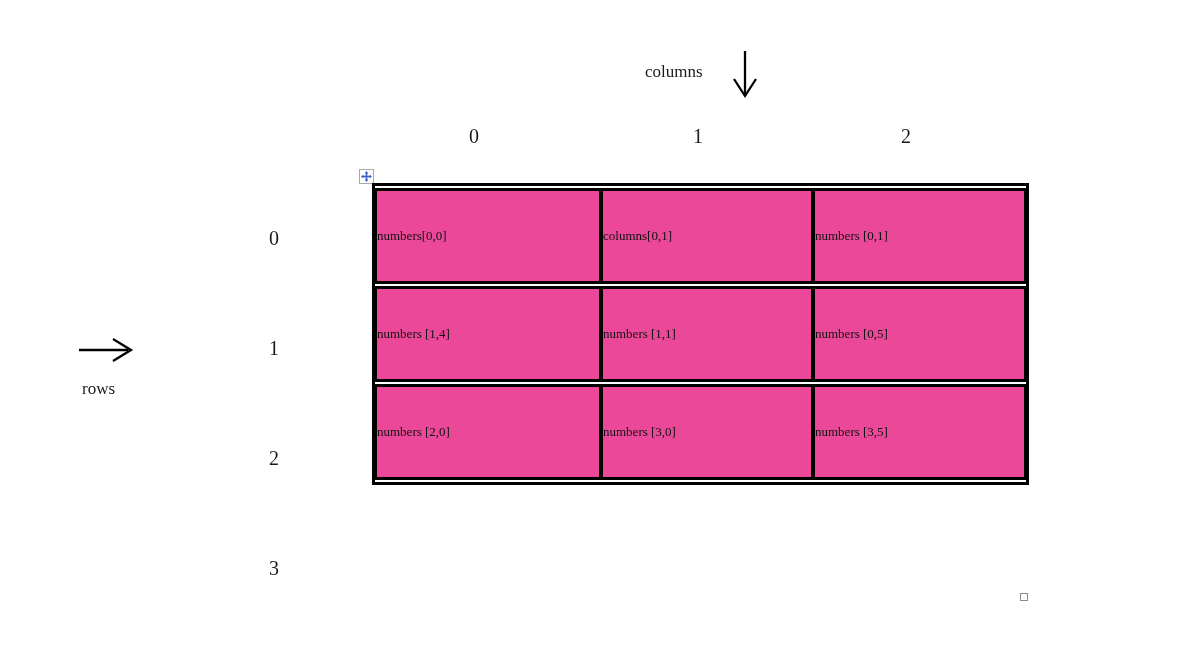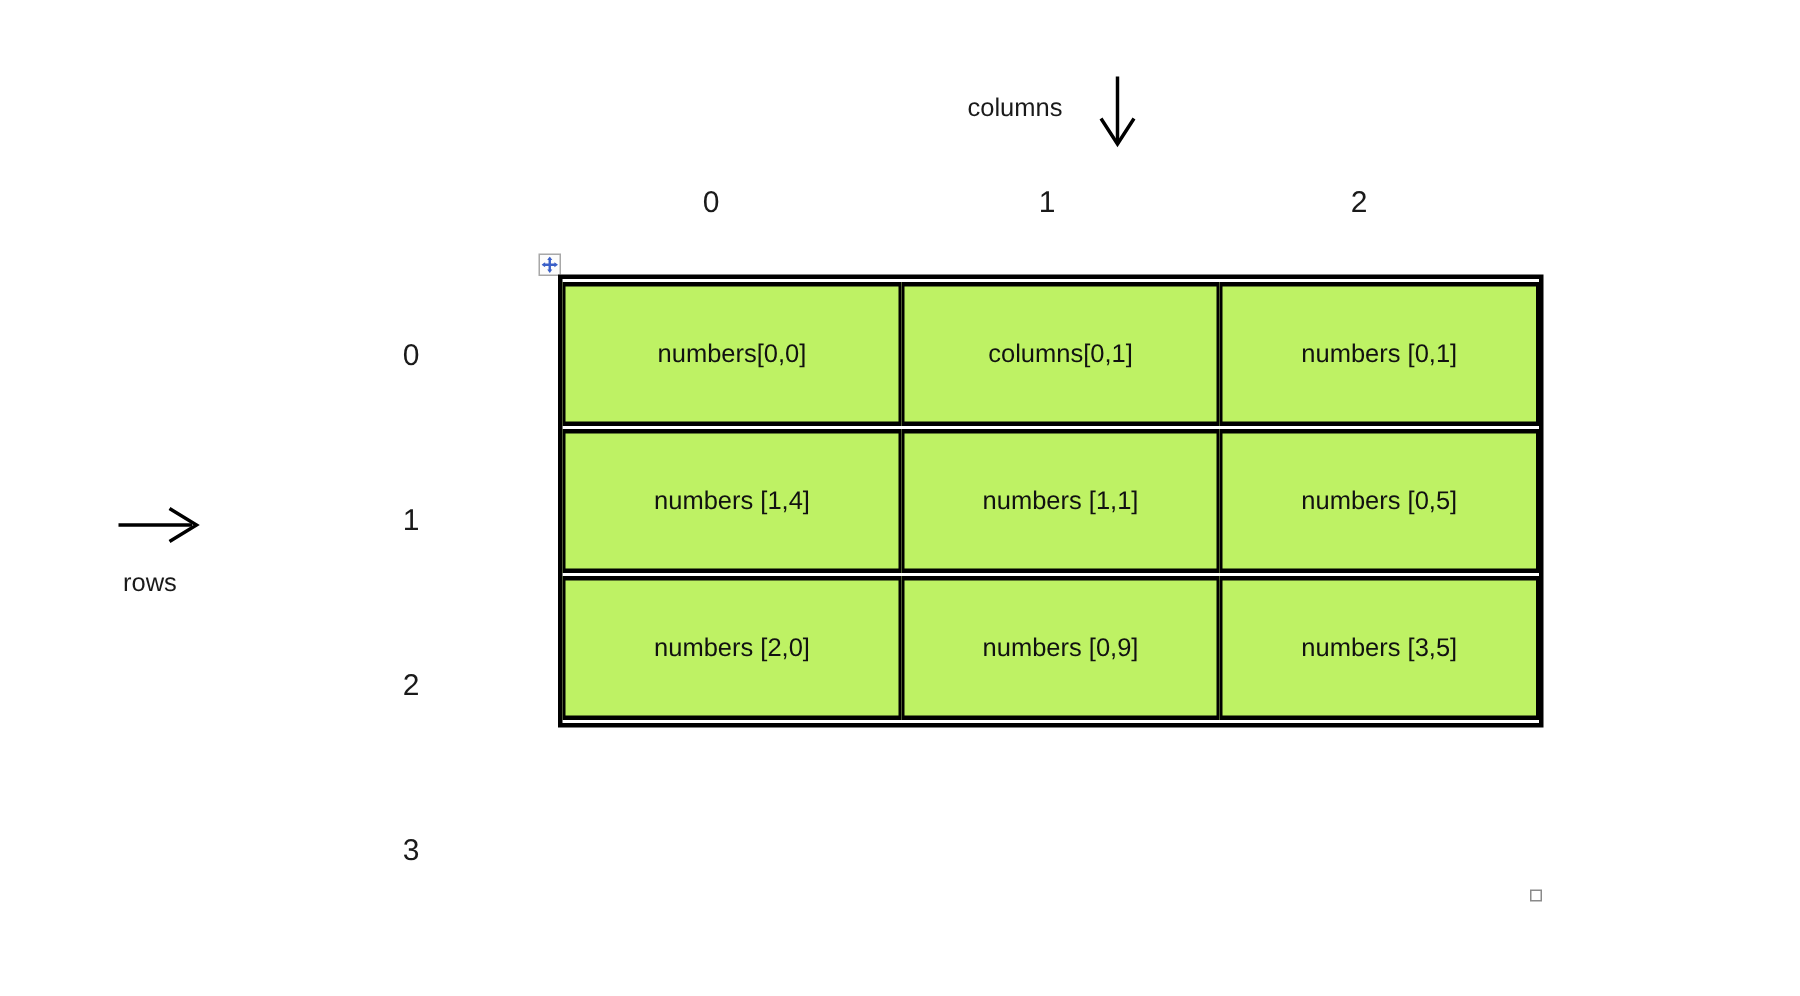--- a/index.html
+++ b/index.html
@@ -2,21 +2,21 @@
 <html><head>
 <meta charset="utf-8">
 <style>
   * { margin: 0; padding: 0; box-sizing: border-box; }
   html, body { background: #ffffff; }
   #canvas {
     position: relative;
     width: 1200px;
     height: 664px;
     background: #ffffff;
-    font-family: Liberation Sans, sans-serif;
+    font-family: Liberation Serif, serif;
     color: #111111;
     overflow: hidden;
   }
   .abs { position: absolute; }
   .axis-label {
     font-size: 17px;
     color: #1a1a1a;
     white-space: nowrap;
   }
   .index-label {
@@ -32,25 +32,25 @@
     border: 3px solid #000000;
     table-layout: fixed;
     width: 651px;
     background: #ffffff;
   }
   table.grid td {
     border-left: 2px solid #000000;
     border-right: 2px solid #000000;
     border-top: 3px solid #000000;
     border-bottom: 3px solid #000000;
-    text-align: center;
+    text-align: left;
     vertical-align: middle;
-    font-size: 17px;
+    font-size: 13px;
     color: #111111;
-    background: #bef264;
+    background: #ec4899;
   }
   table.grid tr.r-normal td { height: 96px; }
   table.grid tr.r-last td { height: 84px; }
   
   .move-handle {
     width: 15px; height: 15px;
     background: #fcfcfc;
     border: 1px solid #a8a8a8;
     display: flex; align-items: center; justify-content: center;
   }
@@ -110,21 +110,21 @@
         <td>columns[0,1]</td>
         <td>numbers [0,1]</td>
       </tr>
       <tr class="r-normal">
         <td>numbers [1,4]</td>
         <td>numbers [1,1]</td>
         <td>numbers [0,5]</td>
       </tr>
       <tr class="r-normal">
         <td>numbers [2,0]</td>
-        <td>numbers [0,9]</td>
+        <td>numbers [3,0]</td>
         <td>numbers [3,5]</td>
       </tr>
     </tbody>
   </table>
 
   <div class="abs resize-handle" style="left:1020px; top:593px;"></div>
 
 </div>
 
 </body></html>

